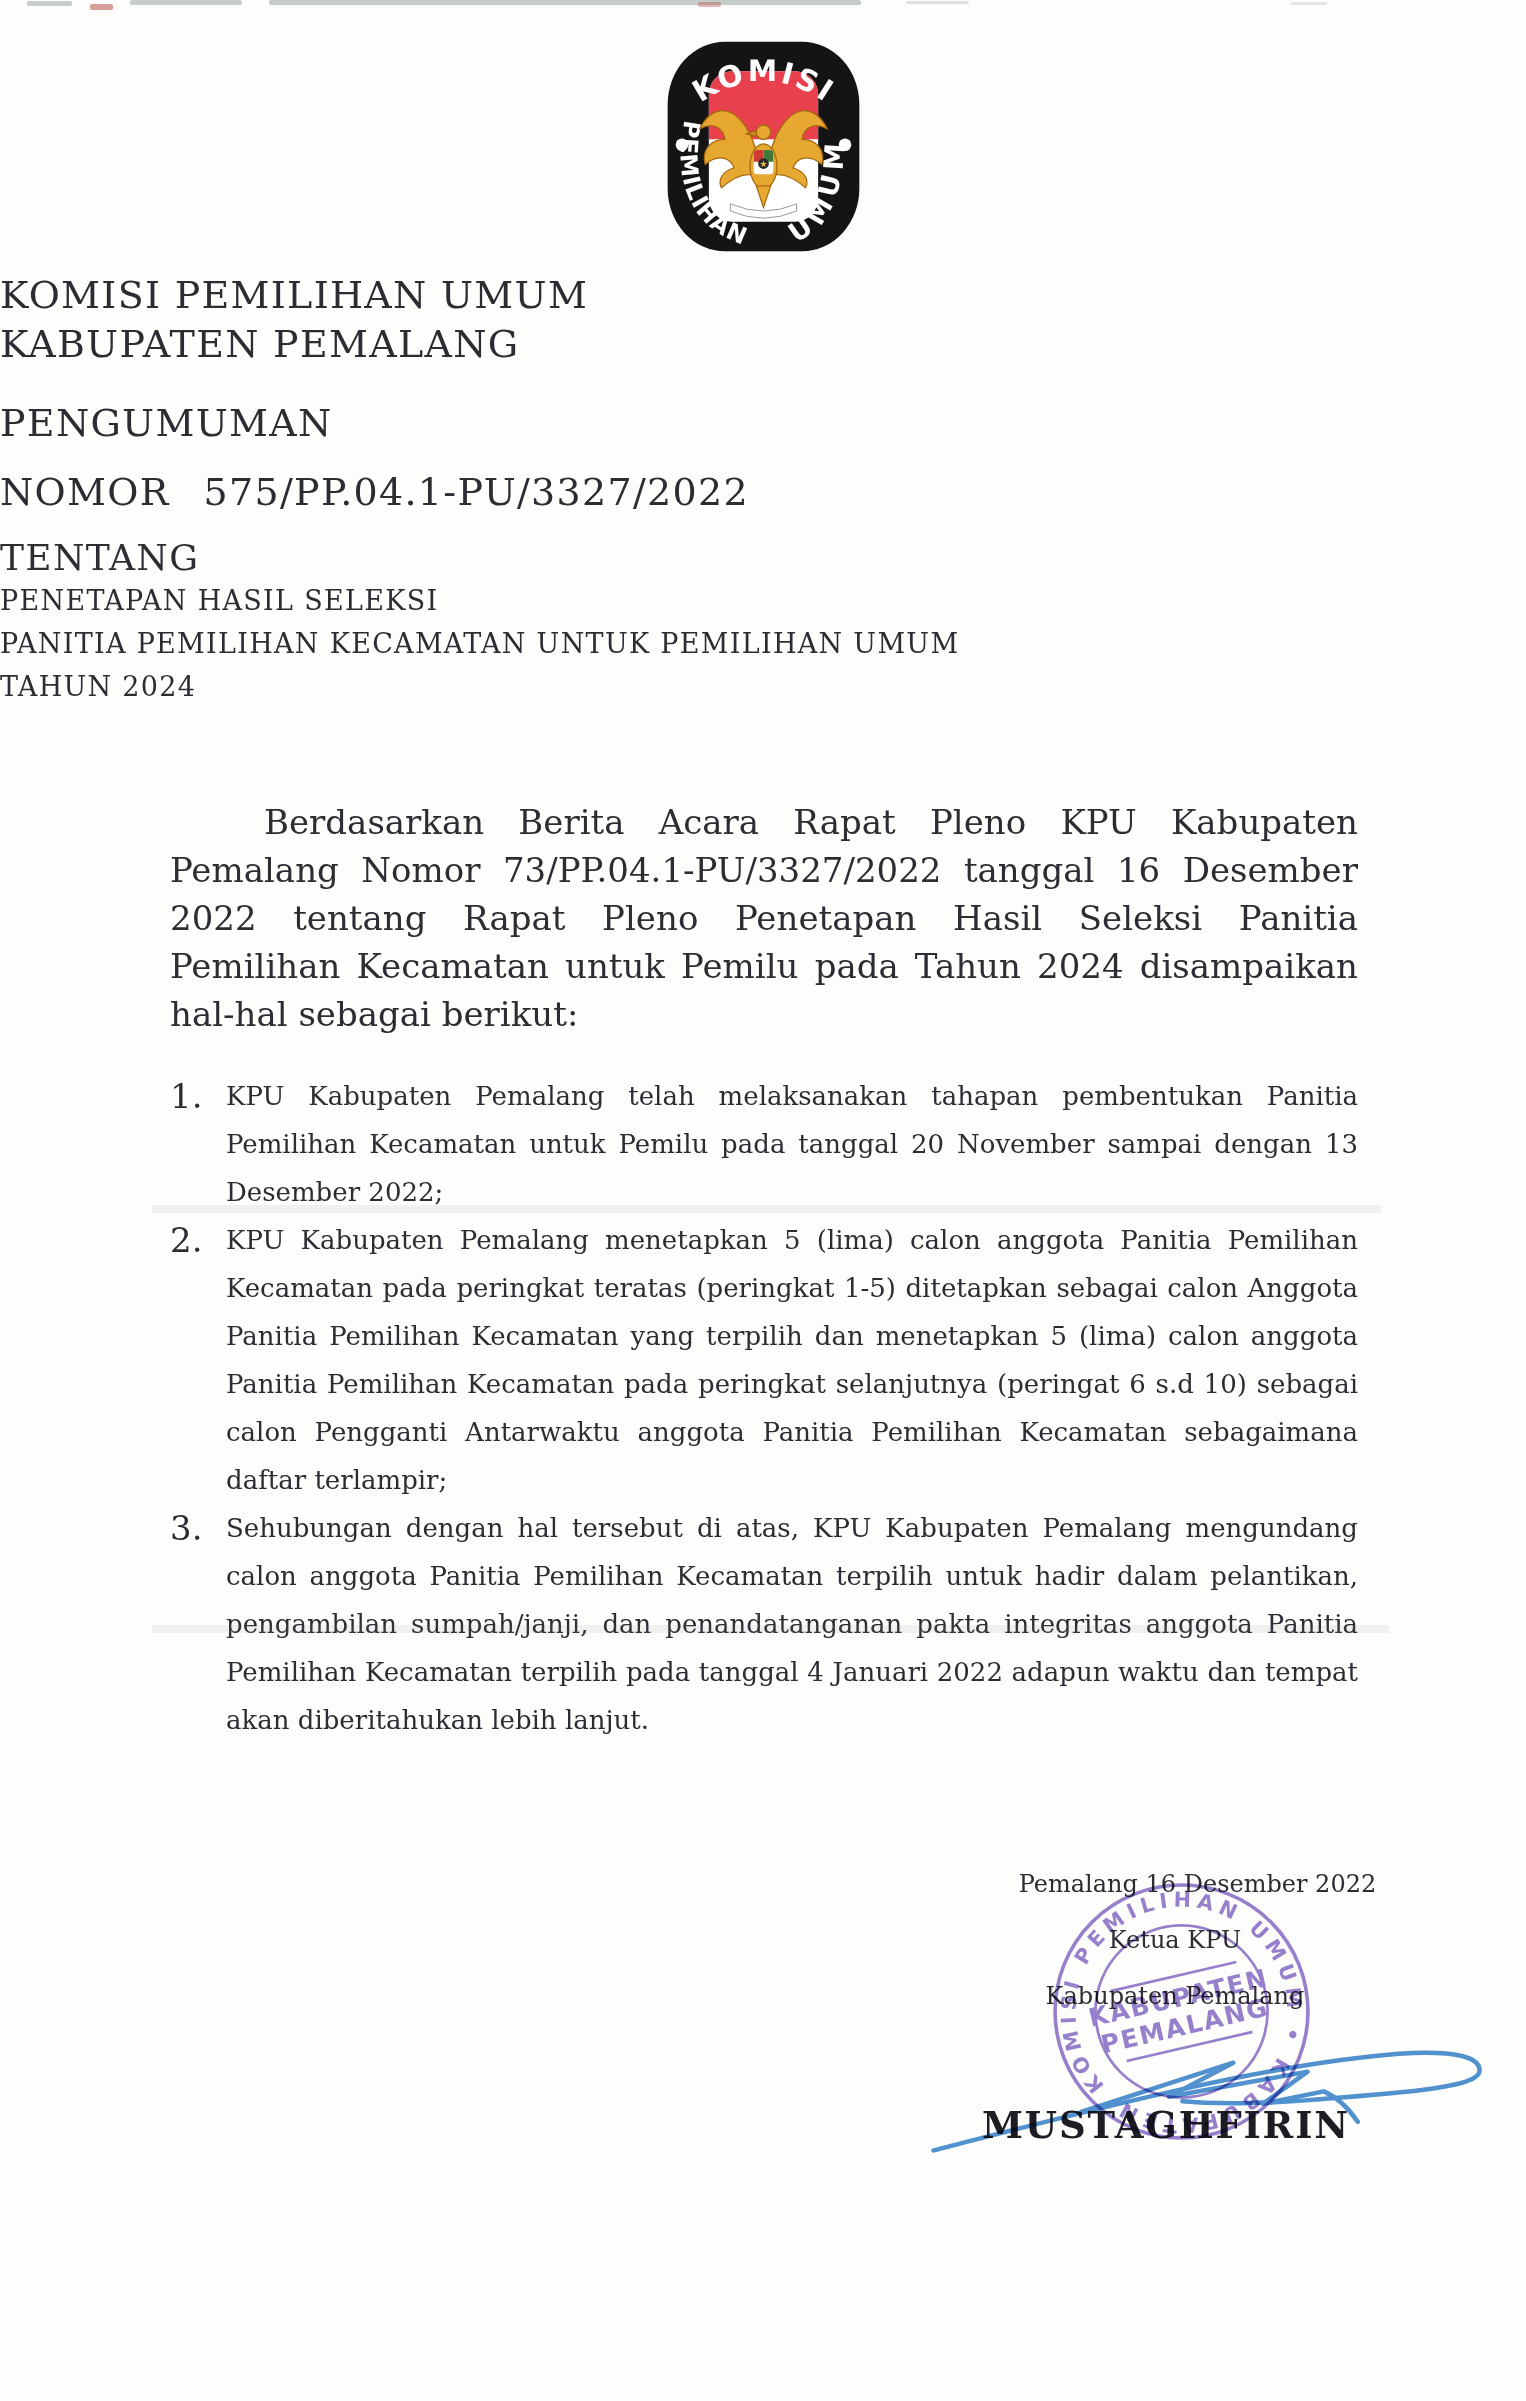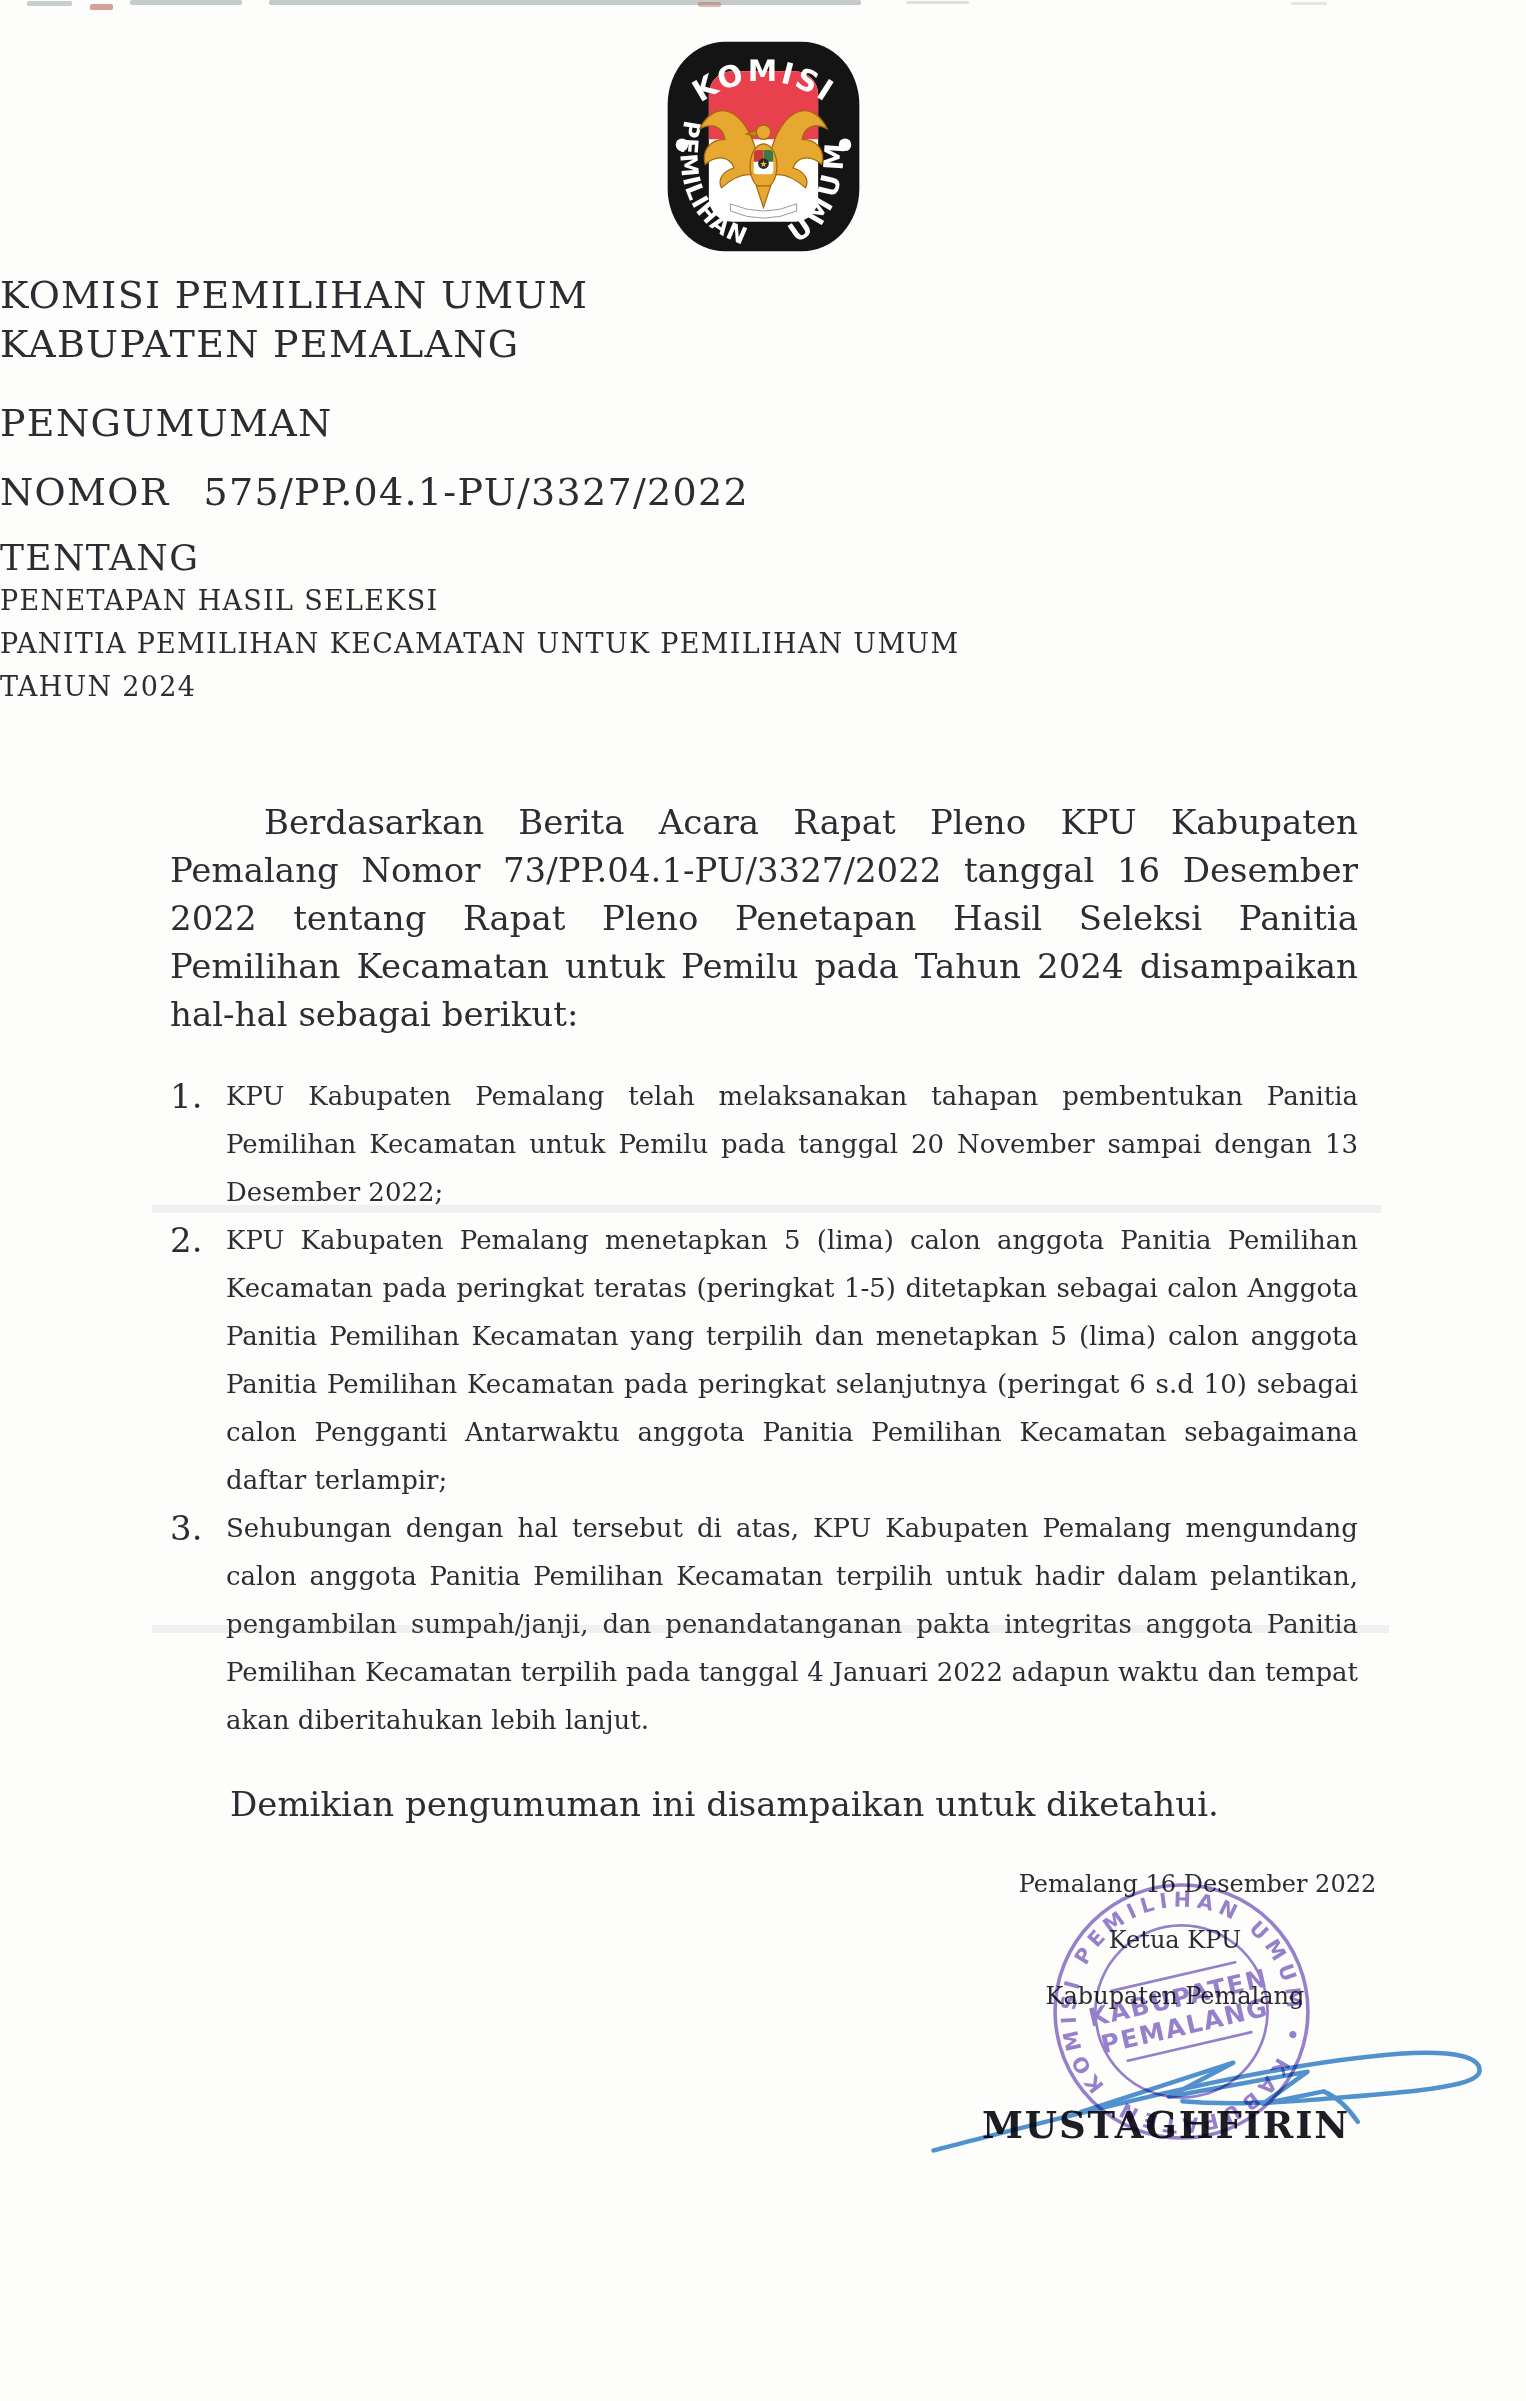--- a/index.html
+++ b/index.html
@@ -144,21 +144,20 @@
       <li>
         <span class="num">2.</span>
         <span class="txt">KPU Kabupaten Pemalang menetapkan 5 (lima) calon anggota Panitia Pemilihan Kecamatan pada peringkat teratas (peringkat 1-5) ditetapkan sebagai calon Anggota Panitia Pemilihan Kecamatan yang terpilih dan menetapkan 5 (lima) calon anggota Panitia Pemilihan Kecamatan pada peringkat selanjutnya (peringat 6 s.d 10) sebagai calon Pengganti Antarwaktu anggota Panitia Pemilihan Kecamatan sebagaimana daftar terlampir;</span>
       </li>
       <li>
         <span class="num">3.</span>
         <span class="txt">Sehubungan dengan hal tersebut di atas, KPU Kabupaten Pemalang mengundang calon anggota Panitia Pemilihan Kecamatan terpilih untuk hadir dalam pelantikan, pengambilan sumpah/janji, dan penandatanganan pakta integritas anggota Panitia Pemilihan Kecamatan terpilih pada tanggal 4 Januari 2022 adapun waktu dan tempat akan diberitahukan lebih lanjut.</span>
       </li>
     </ol>
 
-    <p class="closing">Demikian pengumuman ini disampaikan untuk diketahui.</p>
   </div>
 
   <div class="sign-block">
     <div class="sign-line sign-date">Pemalang 16 Desember 2022</div>
     <div class="sign-line">Ketua KPU</div>
     <div class="sign-line">Kabupaten Pemalang</div>
     <div class="sign-name">MUSTAGHFIRIN</div>
 
     <svg class="stamp" viewBox="0 0 300 300">
       <g fill="none" stroke="#7a5dc2">

